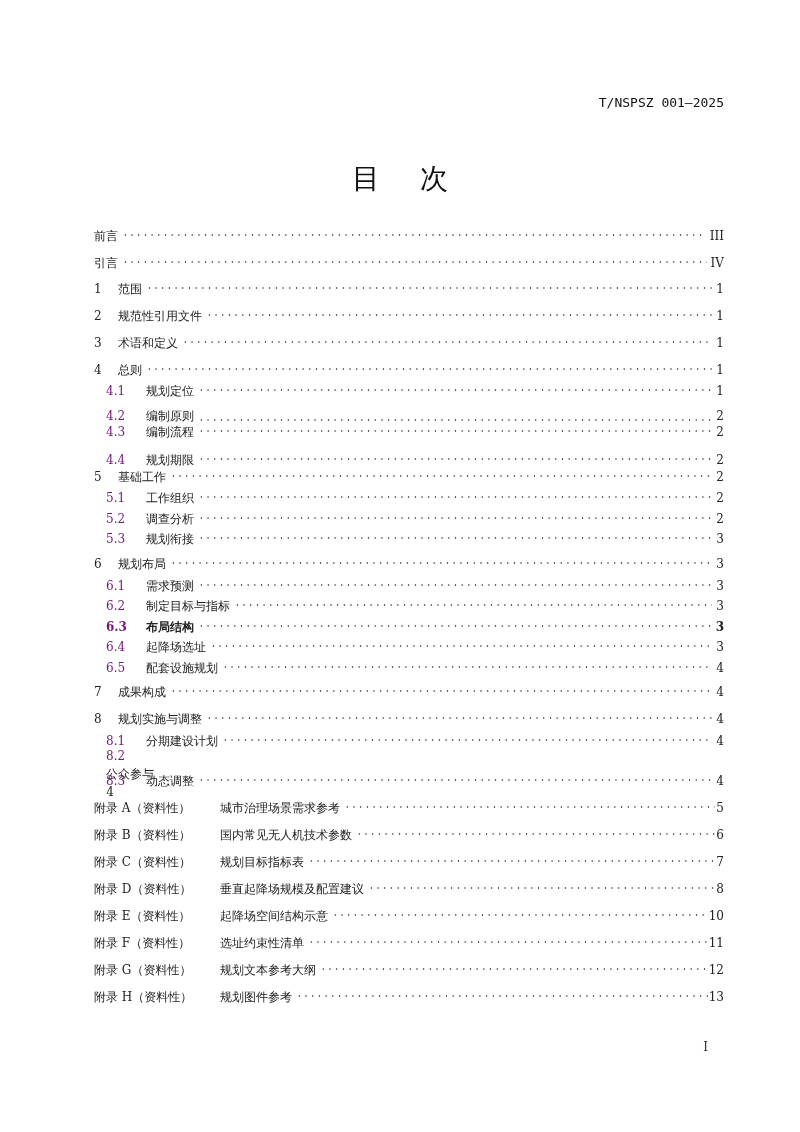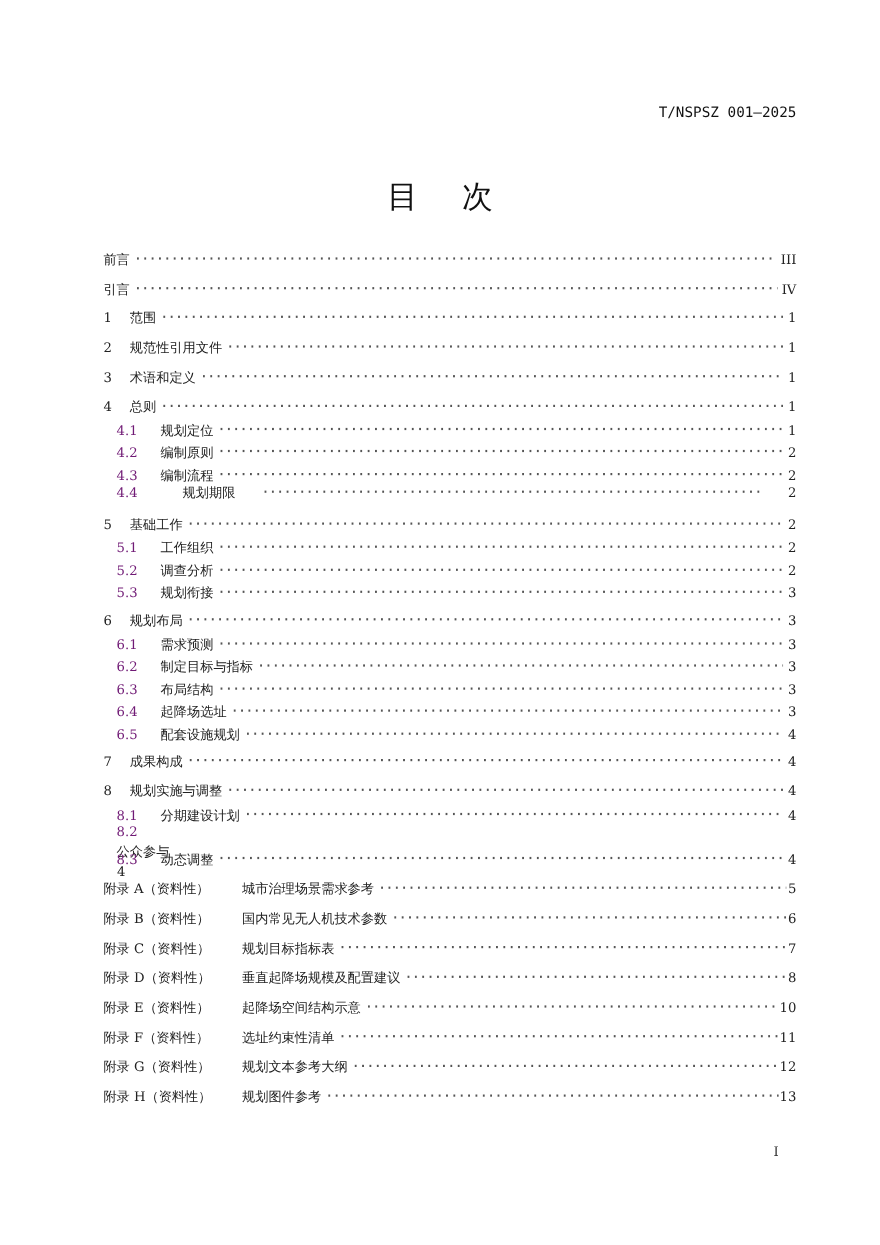--- a/index.html
+++ b/index.html
@@ -146,33 +146,33 @@
       <span class="label">总则</span>
       <span class="leader"></span>
       <span class="page">1</span>
     </div>
     <div class="toc-row lvl2" style="top: 377px;">
       <span class="num">4.1</span>
       <span class="label">规划定位</span>
       <span class="leader"></span>
       <span class="page">1</span>
     </div>
-    <div class="toc-row lvl2" style="top: 397px;">
+    <div class="toc-row lvl2" style="top: 407px; align-items: center;">
       <span class="num">4.2</span>
       <span class="label">编制原则</span>
       <span class="leader"></span>
       <span class="page">2</span>
     </div>
     <div class="toc-row lvl2" style="top: 418px;">
       <span class="num">4.3</span>
       <span class="label">编制流程</span>
       <span class="leader"></span>
       <span class="page">2</span>
     </div>
-    <div class="toc-row lvl2" style="top: 434px; gap: 20px;">
+    <div class="toc-row lvl2" style="top: 446px;">
       <span class="num">4.4</span>
       <span class="label">规划期限</span>
       <span class="leader"></span>
       <span class="page">2</span>
     </div>
     <div class="toc-row lvl1" style="top: 463px;">
       <span class="num">5</span>
       <span class="label">基础工作</span>
       <span class="leader"></span>
       <span class="page">2</span>
@@ -206,21 +206,21 @@
       <span class="label">需求预测</span>
       <span class="leader"></span>
       <span class="page">3</span>
     </div>
     <div class="toc-row lvl2" style="top: 592px;">
       <span class="num">6.2</span>
       <span class="label">制定目标与指标</span>
       <span class="leader"></span>
       <span class="page">3</span>
     </div>
-    <div class="toc-row lvl2" style="top: 613px;">
+    <div class="toc-row lvl2" style="top: 613px; font-weight: bold;">
       <span class="num">6.3</span>
       <span class="label">布局结构</span>
       <span class="leader"></span>
       <span class="page">3</span>
     </div>
     <div class="toc-row lvl2" style="top: 633px;">
       <span class="num">6.4</span>
       <span class="label">起降场选址</span>
       <span class="leader"></span>
       <span class="page">3</span>

